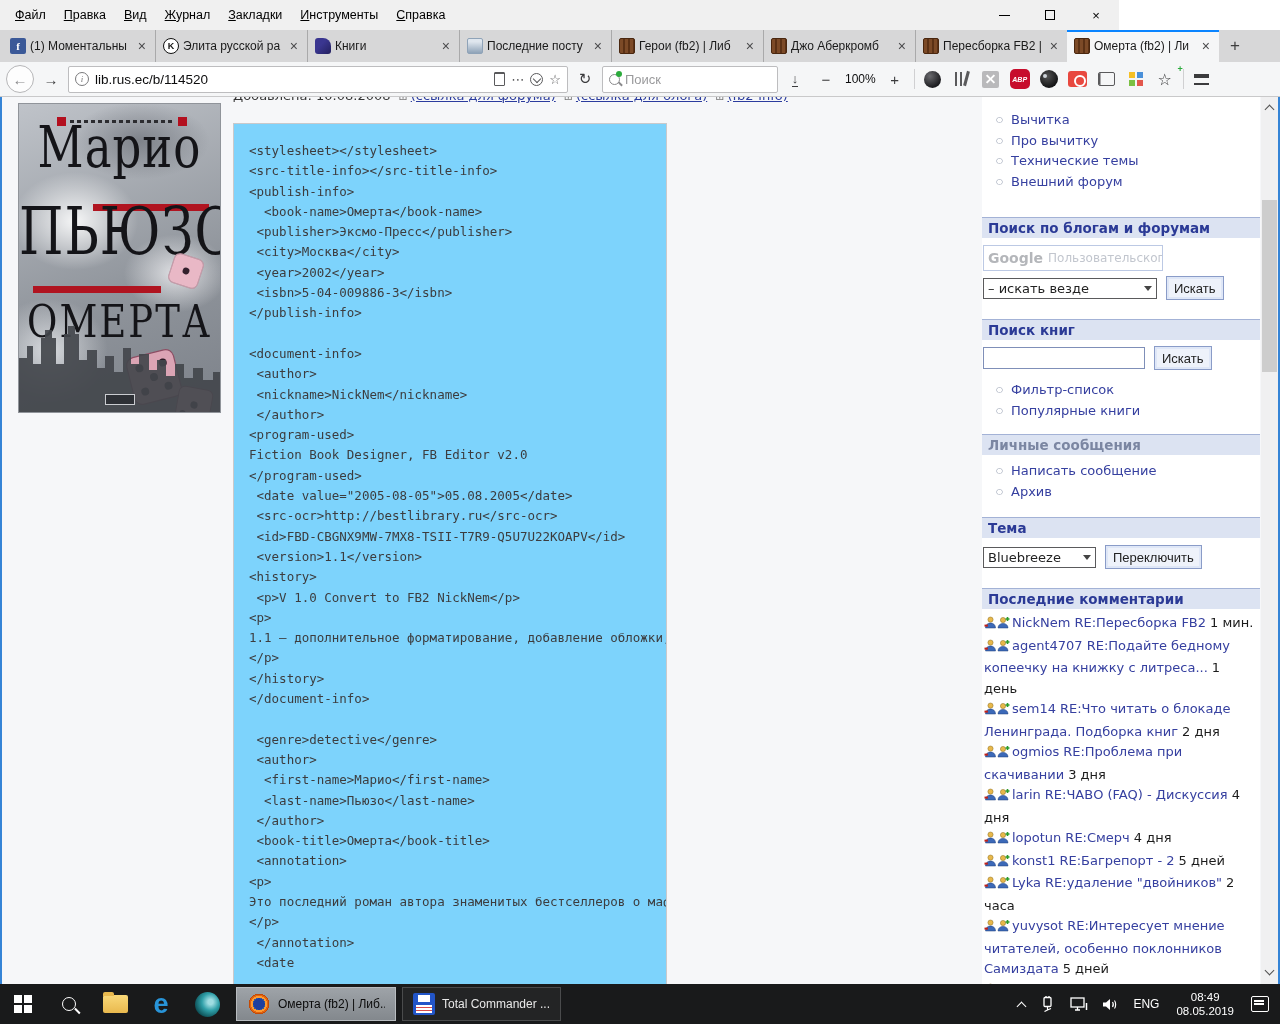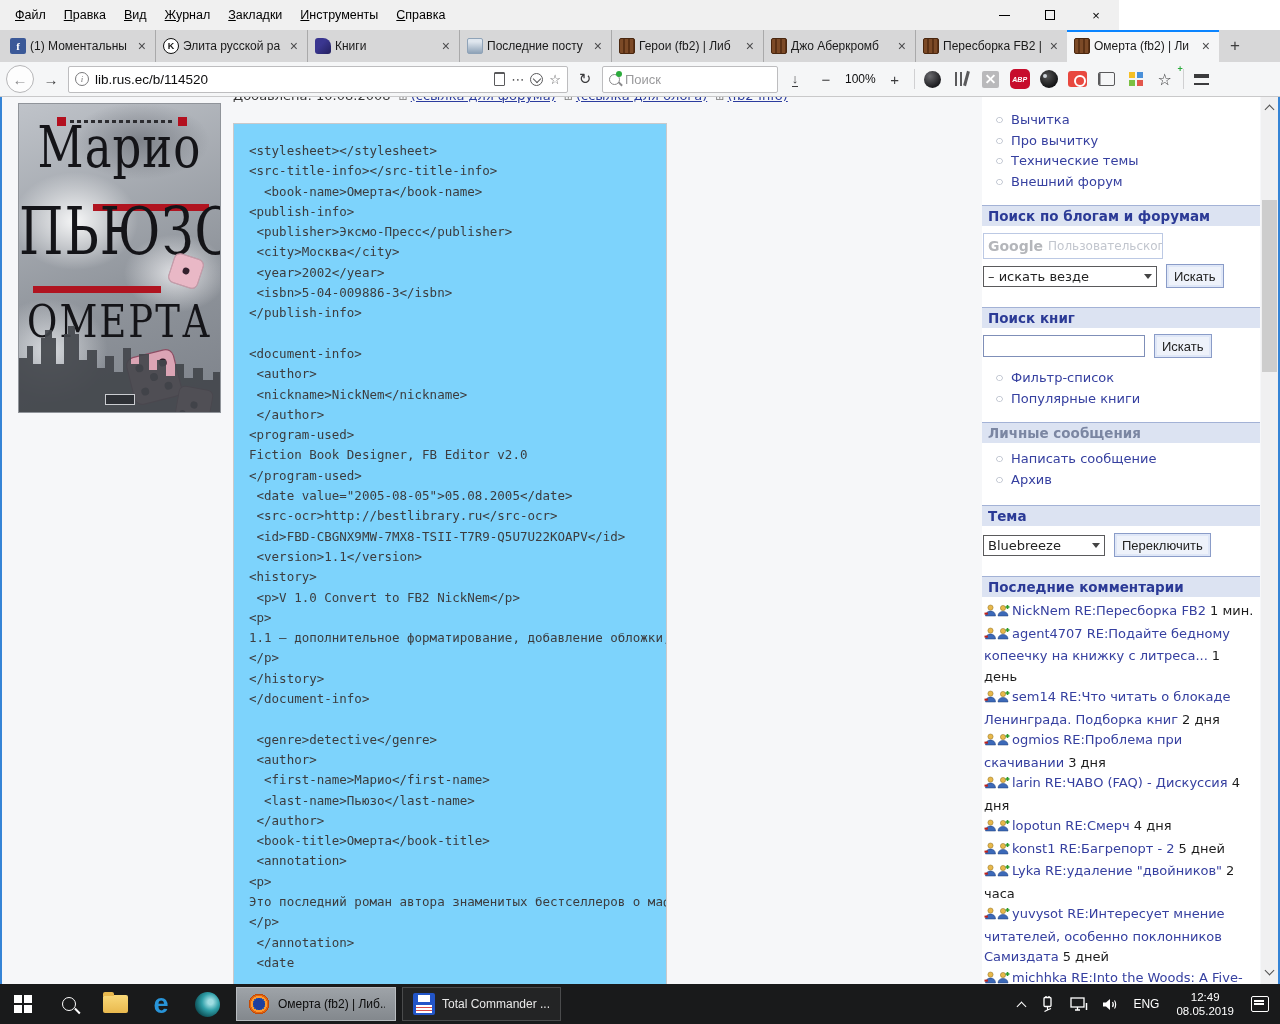--- a/index.html
+++ b/index.html
@@ -106,34 +106,34 @@
   .xline { font-family:"DejaVu Sans Mono","Liberation Mono",monospace; font-size:12.5px; line-height:20.3px; min-height:20.3px; color:#3c3c3e; white-space:pre; }
 
   
   #sidebar { position:absolute; left:980px; top:0; width:278px; height:100%; background:#fff; font-family:"DejaVu Sans",sans-serif; font-size:13px; }
   .s-link-row { display:flex; align-items:center; padding:2px 0 2px 14px; line-height:16px; height:20.5px; }
   .bullet { color:#8a94a8; font-size:8px; margin-right:8px; }
   .s-link { color:#3640a0; text-decoration:none; }
   .band { background:#dce3f2; border-top:1px solid #a3b2d6; color:#2b3a96; font-weight:bold; font-size:13.5px; padding:2px 6px 3px 6px; height:21px; }
   .band.muted { color:#7b86a2; }
   #top-links { padding-top:13px; padding-bottom:13px; }
-  #blog-band { margin-top:0; }
+  #blog-band { margin-top:12px; }
   #google-input { margin:7px 0 5px 1px; width:180px; height:26px; border:1px solid #bcc9e4; background:#fff; display:flex; align-items:center; padding:0 4px; gap:5px; overflow:hidden; }
   #google-logo { color:#b4b6ba; font-size:14px; font-weight:bold; letter-spacing:0; }
   #google-ph { color:#c2c6ce; font-size:12px; white-space:nowrap; }
   .sel { background:#fff; border:1px solid #5a5a5c; height:21px; display:flex; align-items:center; justify-content:space-between; padding:0 4px; color:#222; font-size:13px; }
   .sel .chev { width:0; height:0; border-left:4px solid transparent; border-right:4px solid transparent; border-top:5px solid #444; margin-left:6px; }
   .btn { background:#eef2fa; border:1px solid #8a9cc8; box-shadow:0 0 0 2px #dfe7f7 inset; color:#222; font-size:13px; padding:2px 7px; height:24px; }
   .row { display:flex; align-items:center; gap:9px; margin-left:1px; }
   #blog-row { margin-top:0; }
   #blog-row .sel { width:174px; }
   #book-input { width:162px; height:22px; border:1px solid #7f8fb8; background:#fff; }
   #book-row { margin-top:6px; margin-bottom:10px; }
   #theme-row { margin-top:7px; }
-  #theme-row .sel { width:122px; }
+  #theme-row .sel { width:113px; }
   .gap6 { height:6px; } .gap13 { height:13px; } .gap15 { height:15px; } .gap19 { height:19px; }
   #comments { padding:4px 6px 0 2px; }
   .comment { line-height:20.5px; color:#222; }
   .c-user,.c-link { color:#3640a0;margin-top:36px; }
   .c-link { margin-left:4px; }
   .c-time { margin-left:4px; color:#1c1c1c; }
   .usr-icons { display:inline-block; vertical-align:-2px; margin-right:2px; white-space:nowrap; }
 
   
   #scrollbar { position:absolute; right:2px; top:0; width:17px; height:100%; background:#f0f0f1; }
@@ -350,22 +350,22 @@
     <svg id="skyline" width="203" height="92" viewBox="0 0 203 92">
       <path d="M0 92 L0 38 L8 38 L8 26 L14 26 L14 44 L22 44 L22 18 L26 18 L26 10 L33 10 L33 18 L37 18 L37 44 L45 44 L45 14 L49 14 L49 6 L56 6 L56 14 L60 14 L60 40 L68 40 L68 30 L78 30 L78 48 L86 48 L86 36 L95 36 L95 52 L104 52 L104 28 L112 28 L112 44 L120 44 L120 34 L130 34 L130 50 L138 50 L138 40 L147 40 L147 56 L156 56 L156 44 L165 44 L165 58 L174 58 L174 48 L184 48 L184 60 L194 60 L194 52 L203 52 L203 92 Z" fill="#43464c" opacity=".92"></path>
     </svg>
     <div id="cov-pub"></div>
   </div>
 
   <div id="xmlbox">
 
   <div class="xline">&lt;stylesheet&gt;&lt;/stylesheet&gt;</div>
       <div class="xline">&lt;src-title-info&gt;&lt;/src-title-info&gt;</div>
+      <div class="xline">&lt;publish-info&gt;</div>
       <div class="xline">  &lt;book-name&gt;Омерта&lt;/book-name&gt;</div>
-      <div class="xline">&lt;publish-info&gt;</div>
       <div class="xline"> &lt;publisher&gt;Эксмо-Пресс&lt;/publisher&gt;</div>
       <div class="xline"> &lt;city&gt;Москва&lt;/city&gt;</div>
       <div class="xline"> &lt;year&gt;2002&lt;/year&gt;</div>
       <div class="xline"> &lt;isbn&gt;5-04-009886-3&lt;/isbn&gt;</div>
       <div class="xline">&lt;/publish-info&gt;</div>
       <div class="xline"></div>
       <div class="xline">&lt;document-info&gt;</div>
       <div class="xline"> &lt;author&gt;</div>
       <div class="xline"> &lt;nickname&gt;NickNem&lt;/nickname&gt;</div>
       <div class="xline"> &lt;/author&gt;</div>
@@ -663,20 +663,20 @@
         </svg>
       </span>
     <span class="tray-item">
         <svg width="17" height="15" viewBox="0 0 17 15">
           <path d="M1 5.5 L4 5.5 L8 2 L8 13 L4 9.5 L1 9.5 Z" fill="#fff"></path>
           <path d="M10.5 5 C11.5 6.5 11.5 8.5 10.5 10 M12.5 3.5 C14 5.5 14 9.5 12.5 11.5" stroke="#fff" stroke-width="1.2" fill="none"></path>
         </svg>
       </span>
     <span class="tray-item" id="tray-lang">ENG</span>
     <span id="tray-clock">
-      <div>12:49</div>
+      <div>08:49</div>
       <div>08.05.2019</div>
     </span>
     <span class="tray-item">
         <i class="tray-note"></i>
       </span>
   </div>
 </div>
 
 </body></html>

